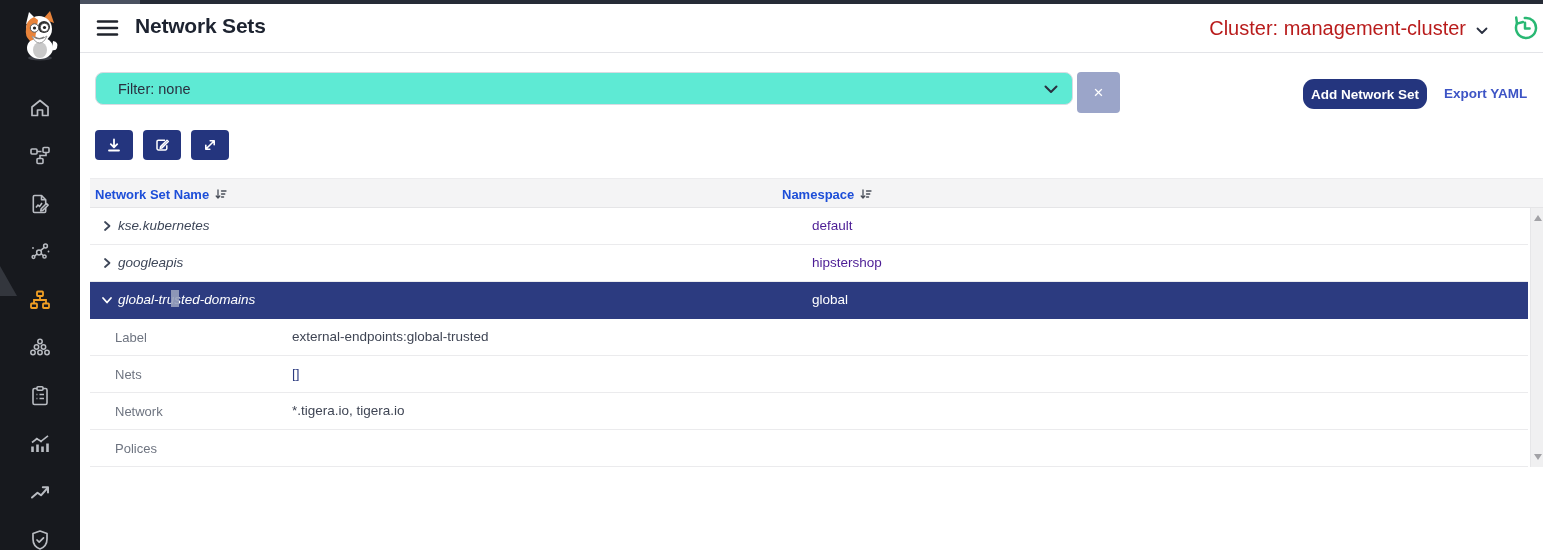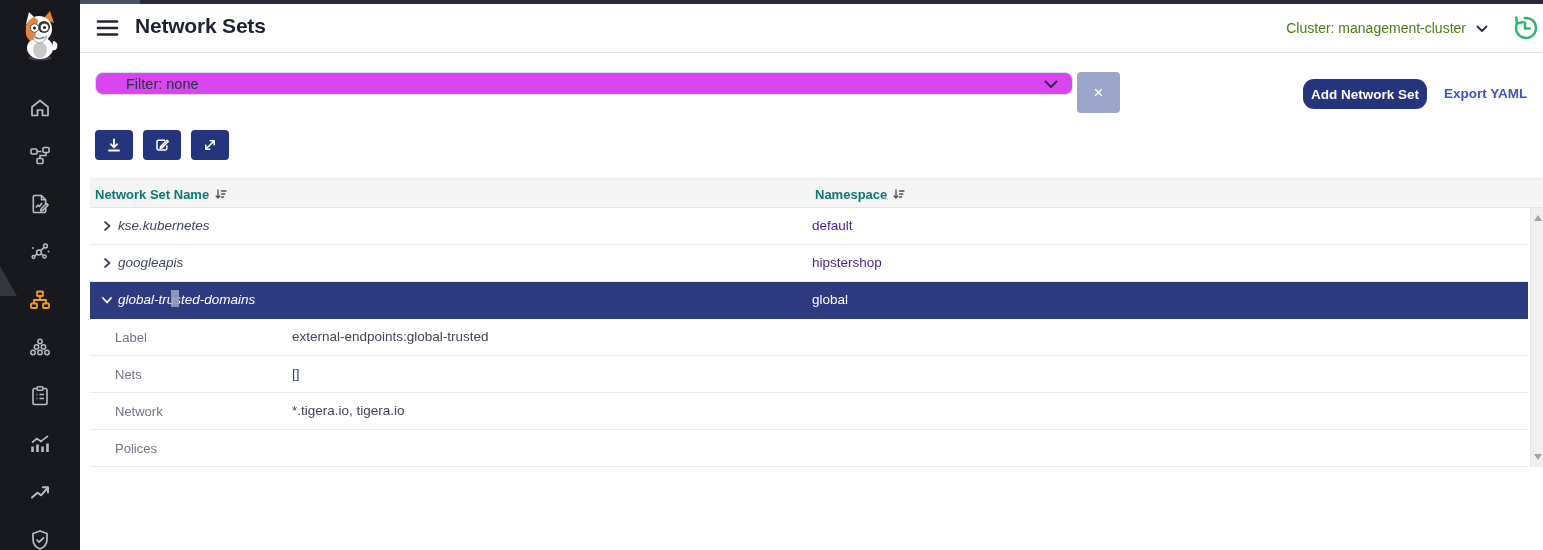--- a/index.html
+++ b/index.html
@@ -20,51 +20,51 @@
   .artifact{position:absolute;left:0;top:266px;width:0;height:0;
             border-bottom:30px solid #33363d;border-right:17px solid transparent;}
 
   
   .header{position:absolute;left:80px;top:4px;width:1526px;height:48px;background:#fff;
           border-bottom:1px solid #e3e4e8;}
   .burger{position:absolute;left:16px;top:13px;width:23px;height:22px;cursor:pointer;}
   .page-title{position:absolute;left:55px;top:10px;font-size:21px;font-weight:700;
           color:#1d2330;letter-spacing:-0.2px;}
   .hdr-right{position:absolute;right:19px;top:0;height:48px;display:flex;align-items:center;}
-  .cluster-sel{display:flex;align-items:center;font-size:14px;color:#4d7c0f;cursor:pointer;}
+  .cluster-sel{display:flex;align-items:center;font-size:20px;color:#b91c1c;cursor:pointer;}
   .cluster-sel .chev{margin-left:10px;}
   .hicon{margin-left:22px;width:30px;height:30px;cursor:pointer;}
   .avatar{margin-left:17px;width:30px;height:30px;border-radius:50%;background:#f09a26;
           position:relative;cursor:pointer;overflow:hidden;}
   .avatar .head{position:absolute;left:9.5px;top:6px;width:11px;height:11px;border-radius:50%;background:#fff;}
   .avatar .body{position:absolute;left:5px;top:19px;width:20px;height:14px;border-radius:50%;background:#fff;}
 
   
-  .filterbox{position:absolute;left:95px;top:72px;width:978px;height:23px;box-sizing:border-box;
-          border:1px solid #d8dbe2;border-radius:8px;background:#d946ef;display:flex;
-          align-items:center;padding:0 14px 0 30px;cursor:pointer;}
+  .filterbox{position:absolute;left:95px;top:72px;width:978px;height:33px;box-sizing:border-box;
+          border:1px solid #d8dbe2;border-radius:8px;background:#5eead4;display:flex;
+          align-items:center;padding:0 14px 0 22px;cursor:pointer;}
   .filter-text{flex:1;font-size:14.5px;color:#2a3040;}
   .clear-btn{position:absolute;left:1077px;top:72px;width:43px;height:41px;background:#9ba5c9;
           border:none;border-radius:4px;color:#fff;font-size:17px;line-height:41px;text-align:center;
           cursor:default;padding:0;}
   .add-btn{position:absolute;left:1303px;top:79px;width:124px;height:30px;background:#24357e;
           border:none;border-radius:11px;color:#fff;font-size:13.5px;font-weight:700;cursor:pointer;}
   .export-link{position:absolute;left:1444px;top:86px;font-size:13.5px;font-weight:600;
           color:#3d54c5;cursor:pointer;}
 
   .actions{position:absolute;left:95px;top:130px;display:flex;gap:10px;}
   .abtn{width:38px;height:30px;background:#24357e;border:none;border-radius:4px;cursor:pointer;
         display:flex;align-items:center;justify-content:center;padding:0;}
 
   
   .thead{position:absolute;left:90px;top:178px;width:1453px;height:30px;background:#f4f4f5;
          border-top:1px solid #ececee;border-bottom:1px solid #e5e5e7;box-sizing:border-box;}
   .th{position:absolute;top:0;height:30px;display:flex;align-items:center;gap:6px;
-      font-size:13px;font-weight:700;color:#0f766e;cursor:pointer;}
-  .th1{left:5px;} .th2{left:725px;justify-content:space-between;}
+      font-size:13px;font-weight:700;color:#1d4ed8;cursor:pointer;}
+  .th1{left:5px;} .th2{left:692px;justify-content:space-between;}
 
   .trow{position:absolute;left:90px;width:1438px;height:37px;background:#fff;
         border-bottom:1px solid #ebebed;box-sizing:border-box;cursor:pointer;}
   .trow .chev{position:absolute;left:10px;top:11px;}
   .trow .cell-name{position:absolute;left:28px;top:10px;font-size:13.5px;color:#3e4759;font-style:italic;}
   .trow .cell-ns{position:absolute;left:722px;top:10px;font-size:13.5px;color:#4c1d95;}
   .trow.selected{background:#2c3b80;border-bottom:1px solid #2c3b80;}
   .trow.selected .cell-name,.trow.selected .cell-ns{color:#fff;font-weight:500;}
   .cursor-block{position:absolute;left:53px;top:-2px;width:8px;height:17px;
         background:#98a1bd;opacity:0.9;}

